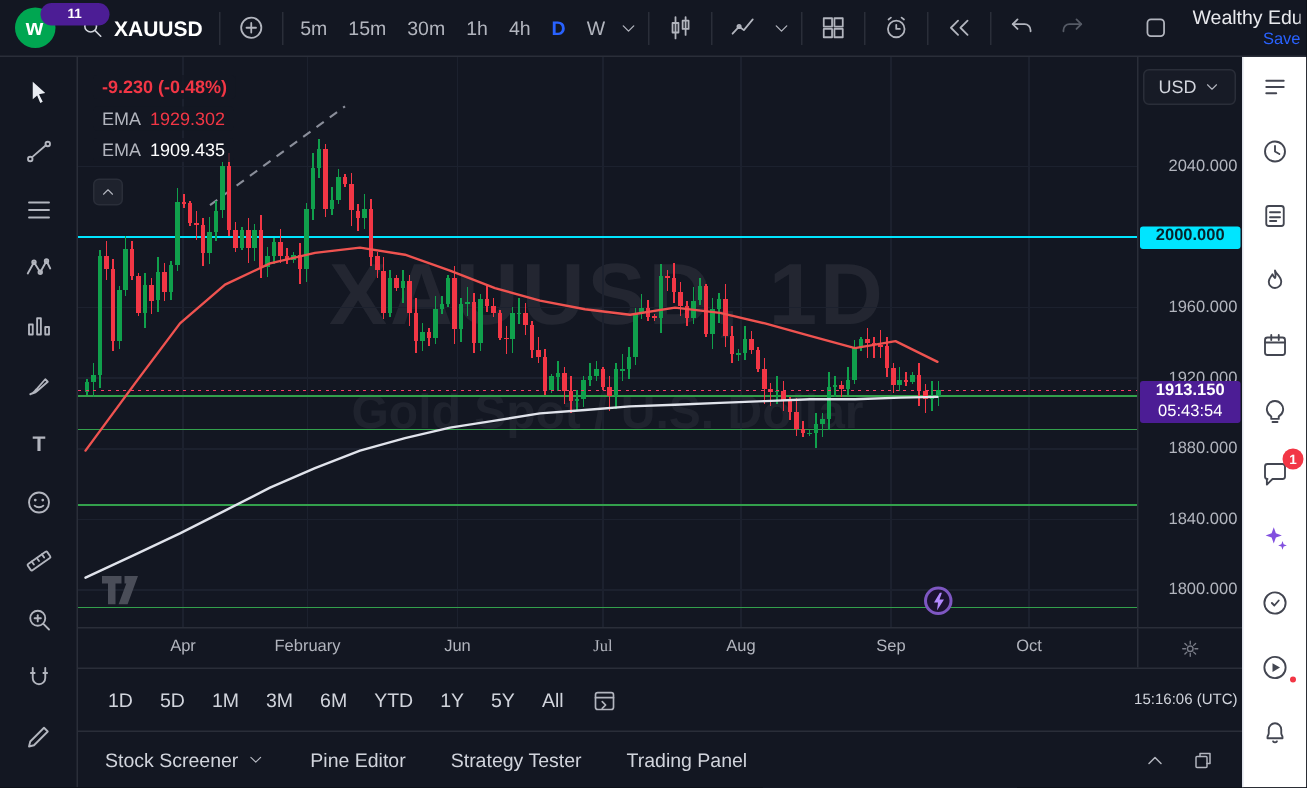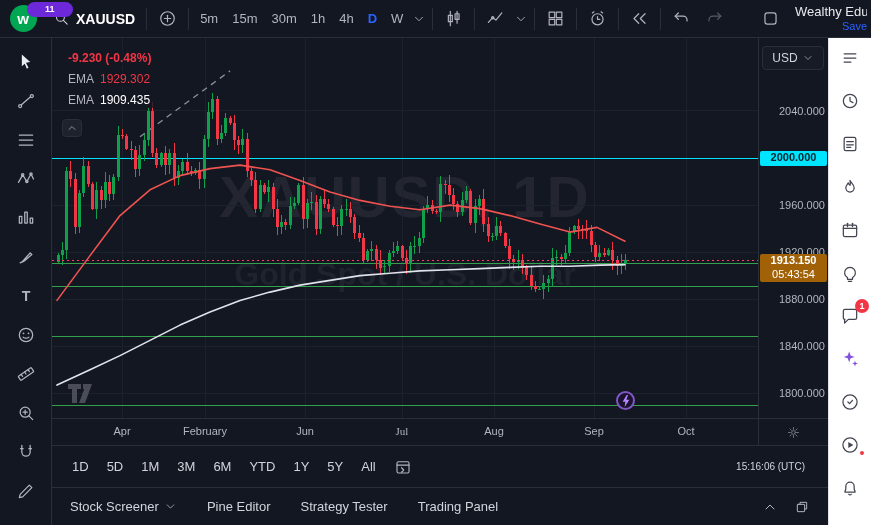--- a/index.html
+++ b/index.html
@@ -4,21 +4,21 @@
 <style>
   *{box-sizing:border-box;margin:0;padding:0}
   html,body{background:#0b0e15}
   body{font-family:"Liberation Sans",sans-serif;-webkit-font-smoothing:antialiased}
   .app{width:871px;height:525px;background:#131722;color:#d1d4dc;overflow:hidden;display:flex;flex-direction:column;font-size:13px;position:relative}
 
   
   .topbar{height:38px;flex:0 0 38px;display:flex;align-items:center;border-bottom:1px solid #2a2e39;padding-right:4px}
   .logo{width:46px;height:38px;position:relative;display:flex;align-items:center;justify-content:center;cursor:pointer}
   .logo-circle{width:27px;height:27px;border-radius:50%;background:#00a651;color:#fff;font-weight:700;font-size:15px;display:flex;align-items:center;justify-content:center}
-  .logo-badge{position:absolute;top:2px;left:27px;background:#6d28d9;color:#fff;font-size:9px;font-weight:700;min-width:15px;height:15px;line-height:15px;text-align:right;border-radius:8px;padding:0 18px}
+  .logo-badge{position:absolute;top:2px;left:27px;background:#4c1d95;color:#fff;font-size:9px;font-weight:700;min-width:15px;height:15px;line-height:15px;text-align:right;border-radius:8px;padding:0 18px}
   .tb-btn{background:none;border:0;color:#b2b5be;font:inherit;font-size:13px;height:28px;padding:0 7px;border-radius:4px;display:flex;align-items:center;gap:3px;cursor:pointer;white-space:nowrap}
   .tb-btn .ic{width:19px;height:19px}
   .symbol-btn{color:#fff;font-weight:700;font-size:14px;gap:6px}
   .symbol-btn .ic{width:17px;height:17px;color:#d1d4dc}
   .tf-group{display:flex;align-items:flex-start}
   .tf.active{color:#2962ff;font-weight:700}
   .caret-btn{padding:0 2px}
   .caret-btn .ic{width:14px;height:14px}
   .sep{width:1px;height:22px;background:#2a2e39;margin:0 4px;flex:0 0 1px}
   .dim{color:#565b66}
@@ -48,32 +48,32 @@
   .collapse-btn{margin-top:6px;width:20px;height:18px;background:#1e222d;border:1px solid #2a2e39;border-radius:4px;color:#b2b5be;display:flex;align-items:center;justify-content:center;cursor:pointer}
   .collapse-btn .ic{width:12px;height:12px}
   .tv-logo{position:absolute;left:16px;bottom:12px;z-index:2;color:#50535e;opacity:.9}
   .idea-marker{position:absolute;z-index:3;width:19px;height:19px;border-radius:50%;background:#1b1230;border:2px solid #7e57c2;display:flex;align-items:center;justify-content:center;cursor:pointer}
   .idea-marker svg{width:10px;height:12px}
 
   .price-axis{width:70px;flex:0 0 70px;position:relative;border-left:1px solid #2a2e39;background:#131722;font-size:11px;color:#b2b5be}
   .ax-label{position:absolute;left:20px;white-space:nowrap}
   .ax-chip{position:absolute;left:1px;right:1px;border-radius:2px;display:flex;flex-direction:column;align-items:center;justify-content:center;z-index:3;line-height:1.25}
   .chip-cyan{background:#00e5ff;color:#06232b;height:15px;font-weight:600}
-  .chip-last{background:#a16207;color:#fff;height:28px}
+  .chip-last{background:#4c1d95;color:#fff;height:28px}
   .chip-last .lp{font-weight:700}
   .usd-chip{position:absolute;top:8px;left:3px;right:4px;height:24px;border:1px solid #2a2e39;background:#171b26;border-radius:4px;display:flex;align-items:center;justify-content:center;gap:4px;color:#d1d4dc;font-size:12px;cursor:pointer;z-index:4}
   .usd-chip .ic{width:12px;height:12px;color:#b2b5be}
 
   .time-axis{height:27px;flex:0 0 27px;border-top:1px solid #2a2e39;display:flex}
   .month-strip{width:706px;flex:0 0 706px;position:relative;font-size:11px;color:#b2b5be}
   .month-label{position:absolute;top:6px;transform:translateX(-50%);cursor:ew-resize}
   .axis-corner{width:70px;flex:0 0 70px;border-left:1px solid #2a2e39;display:flex;align-items:center;justify-content:center;color:#787b86}
   .axis-corner .ic{width:15px;height:15px;cursor:pointer}
 
-  .range-bar{height:42px;flex:0 0 42px;border-top:1px solid #2a2e39;display:flex;align-items:center;padding:0 23px 0 12px;gap:2px}
+  .range-bar{height:42px;flex:0 0 42px;border-top:1px solid #2a2e39;display:flex;align-items:center;padding:0 3px 0 12px;gap:2px}
   .range-btn{background:none;border:0;color:#d1d4dc;font:inherit;font-size:13px;height:26px;padding:0 8px;border-radius:4px;cursor:pointer}
   .goto-btn{background:none;border:0;color:#b2b5be;display:flex;align-items:center;margin-left:8px;cursor:pointer}
   .goto-btn .ic{width:18px;height:18px}
   .utc-clock{margin-left:auto;color:#d1d4dc;font-size:10px}
 
   .footer{height:38px;flex:0 0 38px;border-top:1px solid #2a2e39;display:flex;align-items:center;padding:0 18px;gap:30px}
   .ftab{background:none;border:0;color:#d1d4dc;font:inherit;font-size:13px;display:flex;align-items:center;gap:5px;cursor:pointer;white-space:nowrap}
   .ftab .ic{width:13px;height:13px;color:#b2b5be}
   .footer-right{margin-left:auto;display:flex;align-items:center;gap:16px;color:#b2b5be}
   .fbtn{background:none;border:0;color:#b2b5be;cursor:pointer;display:flex}

